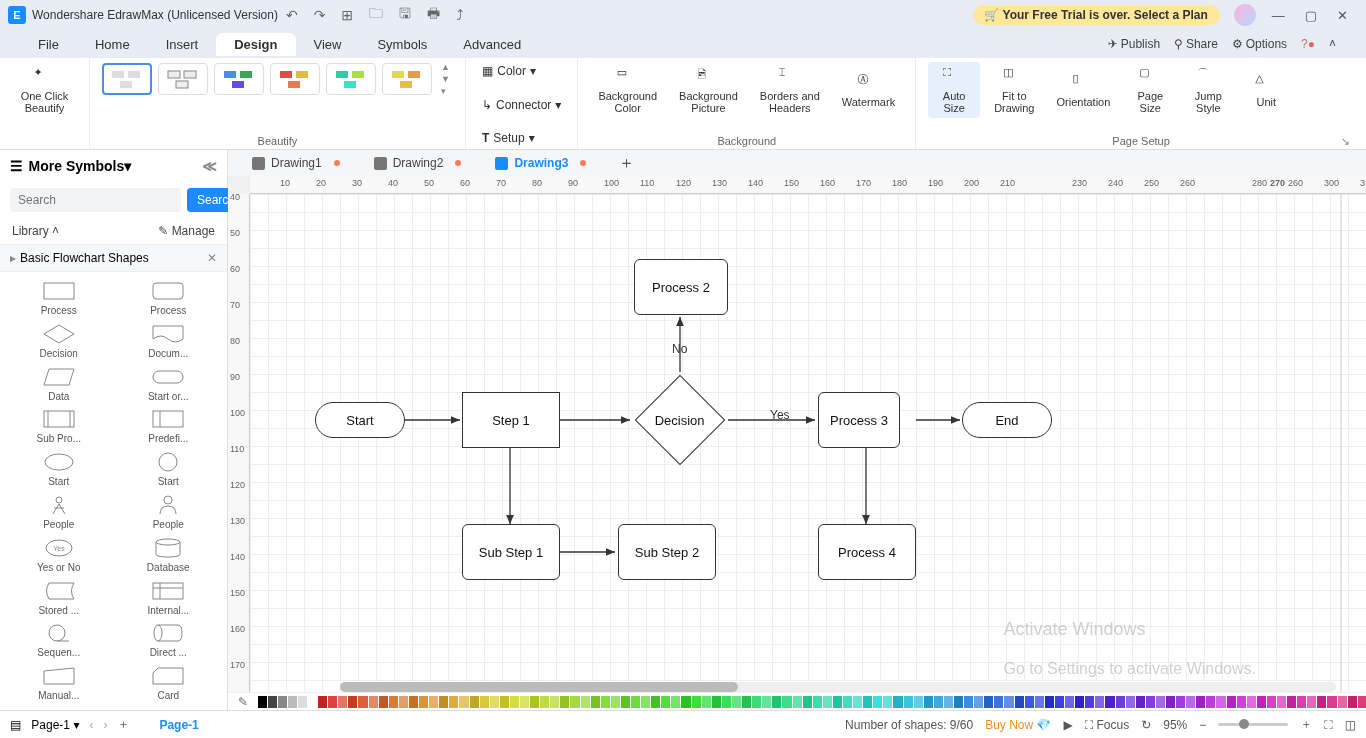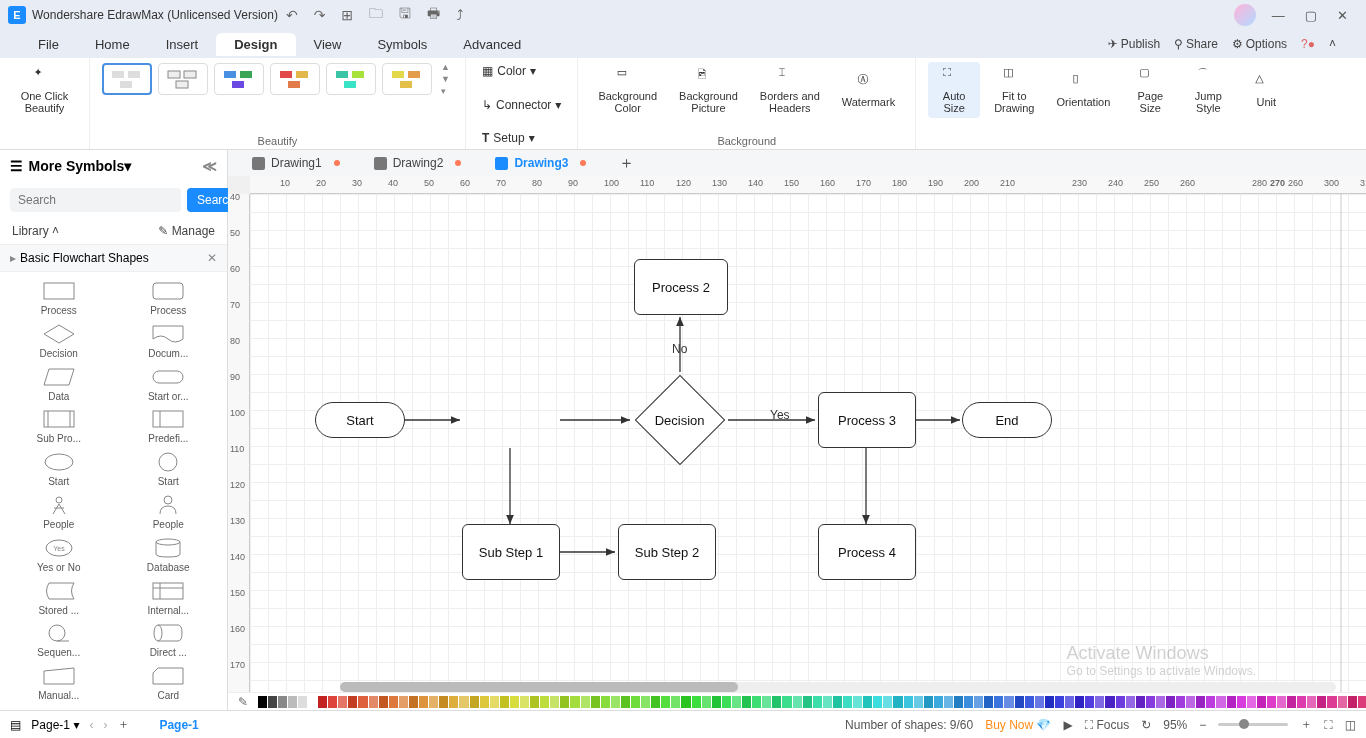--- a/index.html
+++ b/index.html
@@ -83,36 +83,37 @@
 .hscroll::after { content: ""; position: absolute; left: 0; width: 40%; top: 0; bottom: 0; background: #bbb; border-radius: 5px; }
 
 
 .statusbar { position: absolute; left: 0; right: 0; bottom: 0; height: 28px; background: #fff; border-top: 1px solid #ddd; display: flex; align-items: center; font-size: 12px; padding: 0 10px; gap: 10px; }
 .statusbar .pg { color: #1a8cff; font-weight: 600; }
 .statusbar .right { margin-left: auto; display: flex; align-items: center; gap: 12px; color: #555; }
 .statusbar .right .buy { color: #ff8c1a; cursor: pointer; }
 .statusbar .right .slider { width: 70px; height: 3px; background: #ccc; position: relative; border-radius: 2px; }
 .statusbar .right .slider::after { content: ""; position: absolute; left: 30%; top: -4px; width: 10px; height: 10px; background: #888; border-radius: 50%; }
 .watermark { position: absolute; right: 110px; bottom: 60px; color: rgba(120,120,120,.35); font-size: 18px; pointer-events: none; }
-.watermark small { display: block; font-size: 12px; }
+.watermark small { display: block; font-size: 16px; margin-top: 20px; }
 </style>
 </head>
 <body>
 
 <div class="titlebar">
   <div class="logo">E</div>
   <div class="title">Wondershare EdrawMax (Unlicensed Version)</div>
   <span class="tb-btn">↶</span>
   <span class="tb-btn">↷</span>
   <span class="tb-btn">⊞</span>
   <span class="tb-btn">🗀</span>
   <span class="tb-btn">🖫</span>
   <span class="tb-btn">🖶</span>
   <span class="tb-btn">⤴</span>
   <div class="spacer"></div>
+  <div class="trial">🛒 <span>Your Free Trial is over. Select a Plan</span></div>
   <div class="avatar"></div>
   <span class="win-btn">—</span>
   <span class="win-btn">▢</span>
   <span class="win-btn">✕</span>
 </div>
 
 <div class="menubar">
   <div class="item">File</div>
   <div class="item">Home</div>
   <div class="item">Insert</div>
@@ -242,20 +243,21 @@
       <div class="big-btn">
           <span class="ico">⌒</span>
           <span style="white-space:pre-line;text-align:center">Jump
 Style</span>
         </div>
       <div class="big-btn">
           <span class="ico">△</span>
           <span>Unit</span>
         </div>
     </div>
+    <div class="label" style="position:relative"><span>Page Setup</span><span style="position:absolute;right:4px;color:#888">↘</span></div>
   </div>
 </div>
 
 <div class="left-panel">
   <div class="lp-header">
     <span style="margin-right:6px">☰</span>
     <span>More Symbols</span>
       <span>▾</span>
     <span class="collapse">≪</span>
   </div>
@@ -500,27 +502,30 @@
       <line x1="260" y1="254" x2="260" y2="330" stroke="#333" stroke-width="1.3" marker-end="url(#ah)"></line>
 
       <line x1="310" y1="358" x2="365" y2="358" stroke="#333" stroke-width="1.3" marker-end="url(#ah)"></line>
 
       <line x1="616" y1="254" x2="616" y2="330" stroke="#333" stroke-width="1.3" marker-end="url(#ah)"></line>
     </svg>
 
     <div class="node terminator" style="left:65px;top:208px;width:90px;height:36px">
         <span>Start</span>
       </div>
+    <div class="node" style="left:212px;top:198px;width:98px;height:56px">
+        <span>Step 1</span>
+      </div>
     <div class="node rounded" style="left:384px;top:65px;width:94px;height:56px">
         <span>Process 2</span>
       </div>
     <div class="node diamond" style="left:398px;top:194px;width:64px;height:64px">
         <span>Decision</span>
       </div>
-    <div class="node rounded" style="left:568px;top:198px;width:98px;height:56px">
+    <div class="node rounded" style="left:568px;top:198px;width:82px;height:56px">
         <span>Process 3</span>
       </div>
     <div class="node terminator" style="left:712px;top:208px;width:90px;height:36px">
         <span>End</span>
       </div>
     <div class="node rounded" style="left:212px;top:330px;width:98px;height:56px">
         <span>Sub Step 1</span>
       </div>
     <div class="node rounded" style="left:368px;top:330px;width:98px;height:56px">
         <span>Sub Step 2</span>

